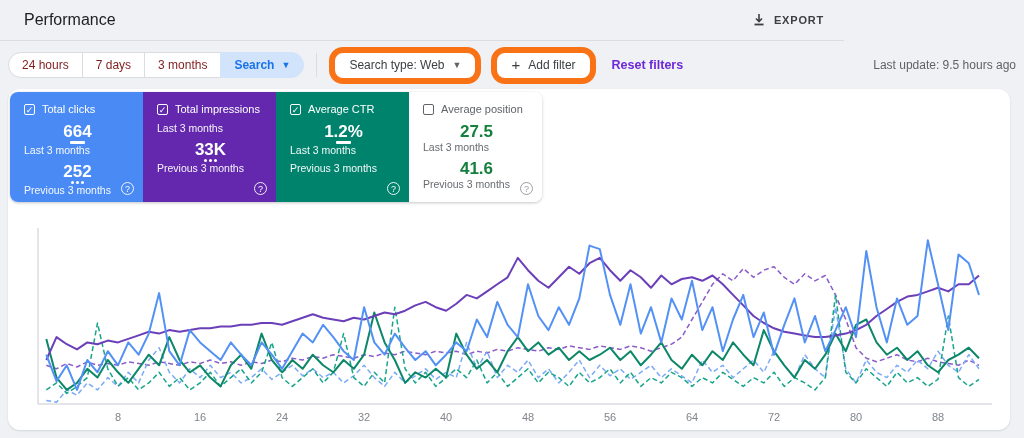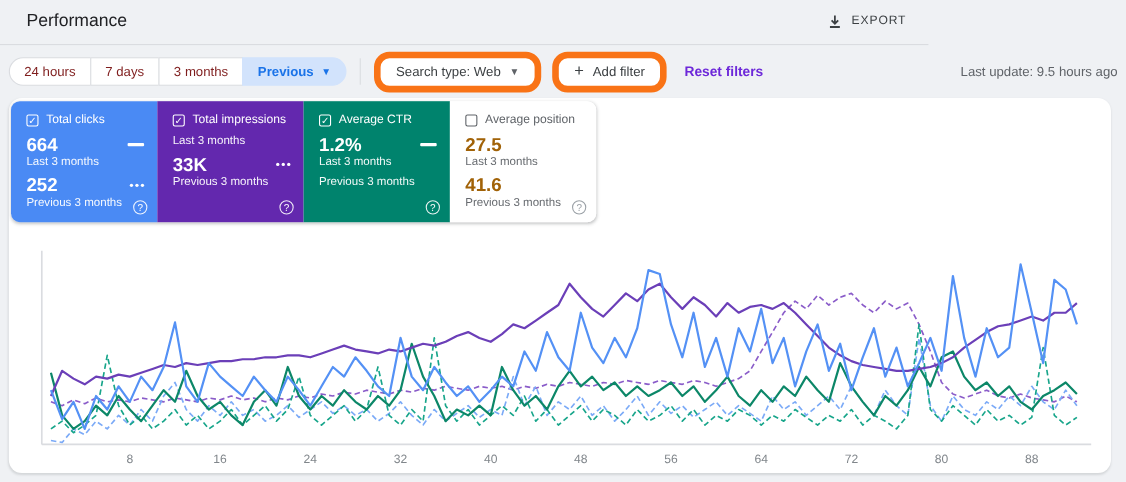--- a/index.html
+++ b/index.html
@@ -1,21 +1,21 @@
 <!DOCTYPE html>
 <html><head>
 <meta charset="utf-8">
 <style>
   * { margin:0; padding:0; box-sizing:border-box; }
   html,body { width:1024px; height:438px; font-family:"Liberation Sans","DejaVu Sans",sans-serif; background:#eff1f4; overflow:hidden; position:relative; }
 
   
   .header-bar { position:absolute; left:0; top:0; width:844px; height:41px; border-bottom:1px solid #dadce0; display:flex; align-items:center; justify-content:space-between; padding:0 12px 0 24px; }
   .page-title { font-size:16px; color:#202124; }
-  .export-btn { display:flex; align-items:flex-start; gap:8px; font-size:11px; font-weight:normal; letter-spacing:.8px; color:#3c4043; cursor:pointer; padding:6px 8px; }
+  .export-btn { display:flex; align-items:center; gap:8px; font-size:11px; font-weight:bold; letter-spacing:.8px; color:#3c4043; cursor:pointer; padding:6px 8px; }
 
   
   .toolbar { position:absolute; left:0; top:41px; width:1024px; height:48px; display:flex; align-items:center; padding:0 8px; }
   .seg-group { display:inline-flex; }
   .seg-btn { font-size:12px; color:#7f1d1d; background:#fff; border:1px solid #dadce0; padding:5px 13px; margin-left:-1px; cursor:pointer; white-space:nowrap; line-height:14px; }
   .seg-btn:first-child { border-radius:13px 0 0 13px; margin-left:0; }
   .seg-compare { background:#d2e3fc; border-color:#d2e3fc; color:#1a73e8; font-weight:bold; border-radius:0 13px 13px 0; display:inline-flex; align-items:center; gap:7px; }
   .caret { font-size:9px; line-height:10px; }
   .v-divider { width:1px; height:24px; background:#dadce0; margin:0 12px; }
   .pill { display:inline-flex; align-items:center; gap:8px; font-size:12px; color:#3c4043; background:#fff; border:6px solid #f97316; border-radius:14px; padding:5px 14px; cursor:pointer; line-height:15px; white-space:nowrap; }
@@ -27,30 +27,30 @@
   
   .panel { position:absolute; left:8px; top:89px; width:1002px; height:341px; background:#fff; border-radius:12px; box-shadow:0 1px 2px rgba(60,64,67,.15); overflow:hidden; }
 
   
   .tiles-row { position:absolute; left:2px; top:3px; display:flex; border-radius:8px; box-shadow:0 1px 3px rgba(60,64,67,.3); }
   .tile { width:133px; height:110px; padding:11px 12px 8px 14px; position:relative; color:#fff; }
   .tile:first-child { border-radius:8px 0 0 8px; }
   .tile:last-child  { border-radius:0 8px 8px 0; }
   .tile-head { display:flex; align-items:center; gap:7px; font-size:11px; margin-bottom:7px; }
   .cb { width:11px; height:11px; border:1.5px solid #fff; border-radius:2px; font-size:9px; line-height:10px; text-align:center; color:#fff; flex:0 0 auto; }
-  .metric-row { display:flex; align-items:center; justify-content:space-between; }
+  .metric-row { display:flex; align-items:center; justify-content:flex-end;flex-direction:column; }
   .metric-value { font-size:17px; font-weight:bold; line-height:19px; }
   .metric-caption { font-size:10.5px; line-height:12px; margin-bottom:6px; opacity:.95; }
   .dash-icon { width:15px; height:3px; background:#fff; border-radius:1px; }
   .dots-icon { display:flex; gap:2px; }
   .dots-icon i { width:3px; height:3px; border-radius:50%; background:#fff; display:block; }
   .help-icon { position:absolute; right:9px; bottom:7px; width:13px; height:13px; border:1px solid rgba(255,255,255,.9); border-radius:50%; font-size:9px; line-height:12px; text-align:center; color:#fff; }
   .tile--light { background:#fff; color:#5f6368; }
   .tile--light .cb { border-color:#5f6368; color:transparent; }
-  .tile--light .metric-value { color:#a16207; }
+  .tile--light .metric-value { color:#15803d; }
   .tile--light .help-icon { border-color:#9aa0a6; color:#9aa0a6; }
 
   
   .chart-wrap { position:absolute; left:0; top:120px; width:1002px; height:221px; }
   .chart-wrap svg { display:block; }
   .tick-label { font-size:11px; fill:#80868b; }
 </style>
 </head>
 <body>
 
@@ -66,21 +66,21 @@
     <span>EXPORT</span>
   </div>
 </div>
 
 <div class="toolbar">
   <div class="seg-group">
     <button class="seg-btn">24 hours</button>
     <button class="seg-btn">7 days</button>
     <button class="seg-btn">3 months</button>
     <button class="seg-btn seg-compare">
-      <span>Previous</span>
+      <span>Search</span>
       <span class="caret">▼</span>
     </button>
   </div>
   <div class="v-divider"></div>
   <div class="pill">
     <span>Search type: Web</span>
     <span class="caret" style="color:#5f6368;">▼</span>
   </div>
   <div class="pill">
     <span class="plus-glyph">+</span>

